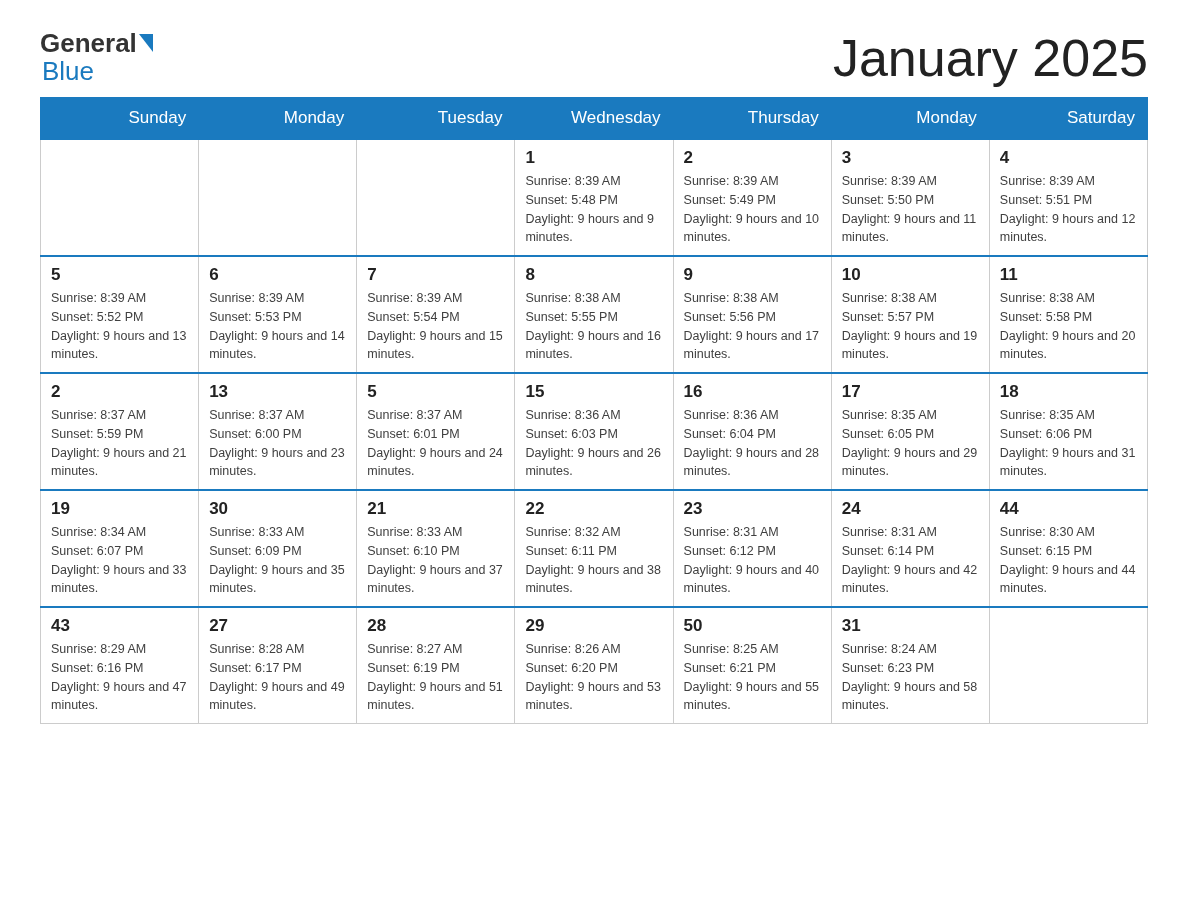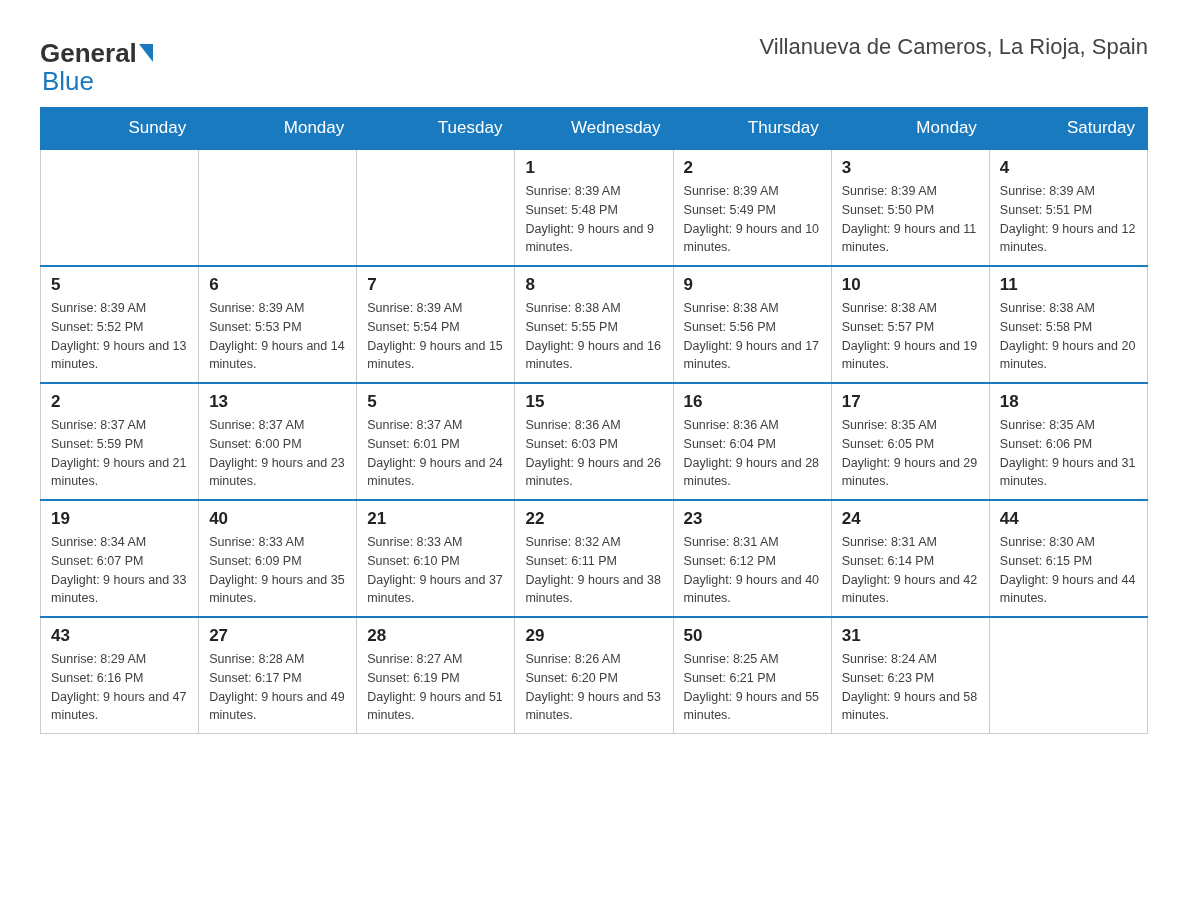--- a/index.html
+++ b/index.html
@@ -13,21 +13,20 @@
     .header-top {
       display: flex;
       justify-content: space-between;
       align-items: flex-start;
       margin-bottom: 8px;
     }
     .logo {
       display: flex;
       flex-direction: column;
       align-items: flex-start;
-      margin-top: 10px;
     }
     .logo-text {
       display: flex;
       align-items: center;
       font-size: 26px;
       font-weight: bold;
       color: #333;
       line-height: 1;
     }
     .logo-general { color: #333; }
@@ -103,21 +102,21 @@
   <div class="logo">
     <div class="logo-text">
       <span class="logo-general">General</span>
       <span class="logo-arrow"></span>
     </div>
     <div style="margin-left:2px;">
       <span class="logo-blue">Blue</span>
     </div>
   </div>
   <div class="title-block">
-    <div class="location-title">Villanueva de Cameros, La Rioja, Spain</div>
+    <div class="month-title">January 2025</div>
   </div>
 </div>
 
 <table class="calendar-table">
   <thead>
     <tr>
     <th>Sunday</th>
         <th>Monday</th>
         <th>Tuesday</th>
         <th>Wednesday</th>
@@ -207,21 +206,21 @@
           <span class="day-num">18</span>
           <div class="day-info">Sunrise: 8:35 AM<br>Sunset: 6:06 PM<br>Daylight: 9 hours and 31 minutes.</div>
         </td>
       </tr>
       <tr class="week-row">
         <td>
           <span class="day-num">19</span>
           <div class="day-info">Sunrise: 8:34 AM<br>Sunset: 6:07 PM<br>Daylight: 9 hours and 33 minutes.</div>
         </td>
         <td>
-          <span class="day-num">40</span>
+          <span class="day-num">30</span>
           <div class="day-info">Sunrise: 8:33 AM<br>Sunset: 6:09 PM<br>Daylight: 9 hours and 35 minutes.</div>
         </td>
         <td>
           <span class="day-num">21</span>
           <div class="day-info">Sunrise: 8:33 AM<br>Sunset: 6:10 PM<br>Daylight: 9 hours and 37 minutes.</div>
         </td>
         <td>
           <span class="day-num">22</span>
           <div class="day-info">Sunrise: 8:32 AM<br>Sunset: 6:11 PM<br>Daylight: 9 hours and 38 minutes.</div>
         </td>

